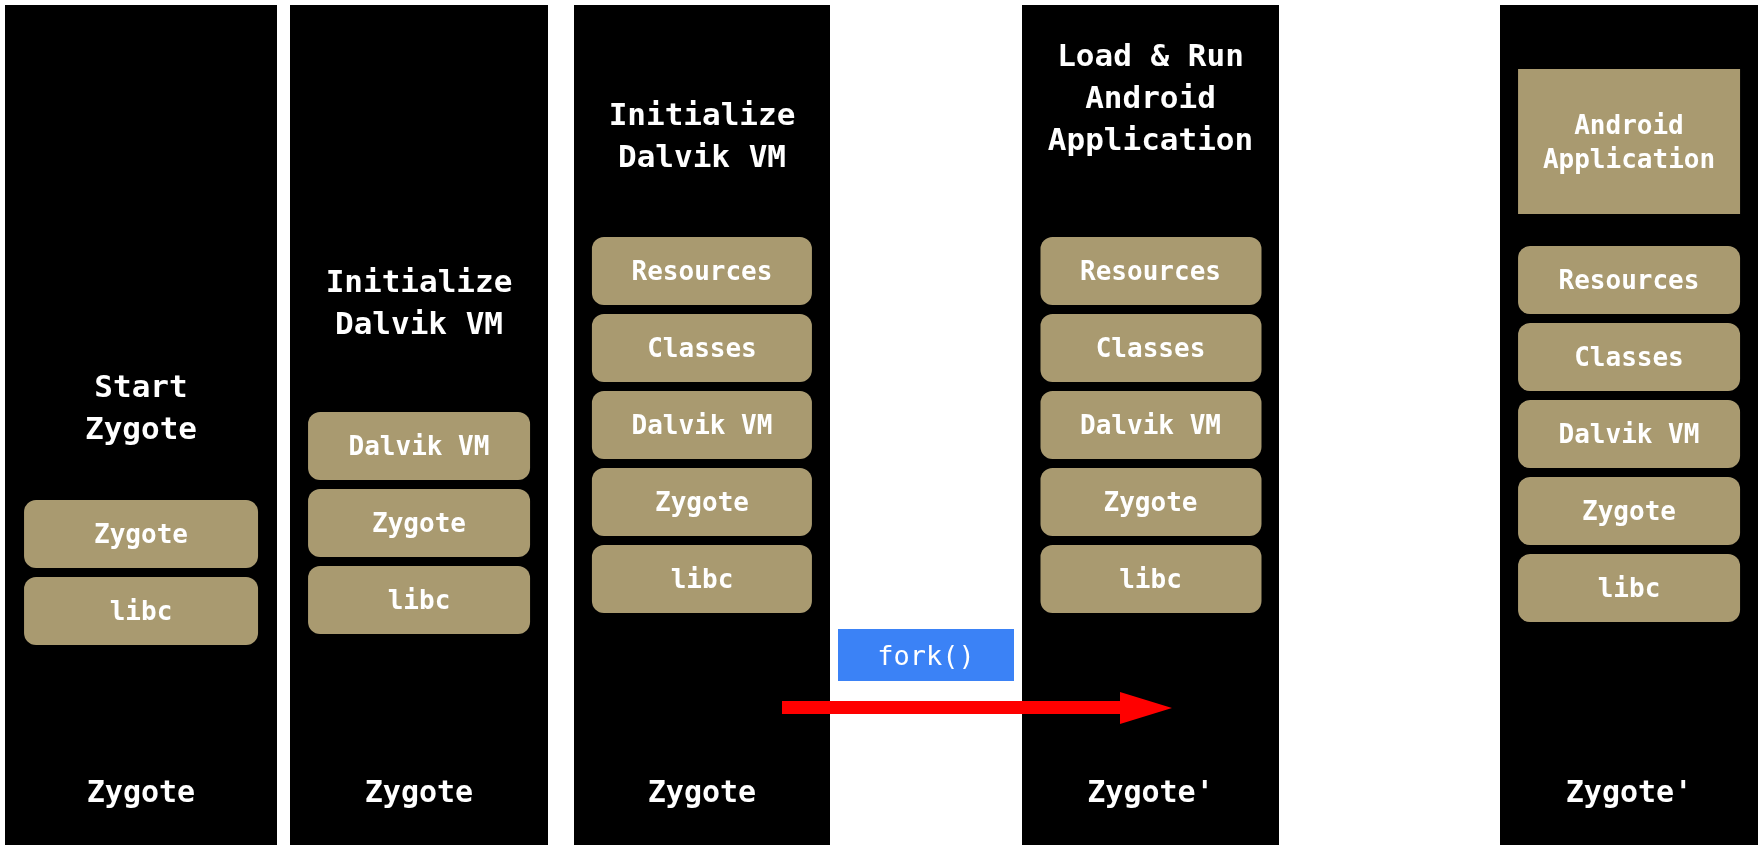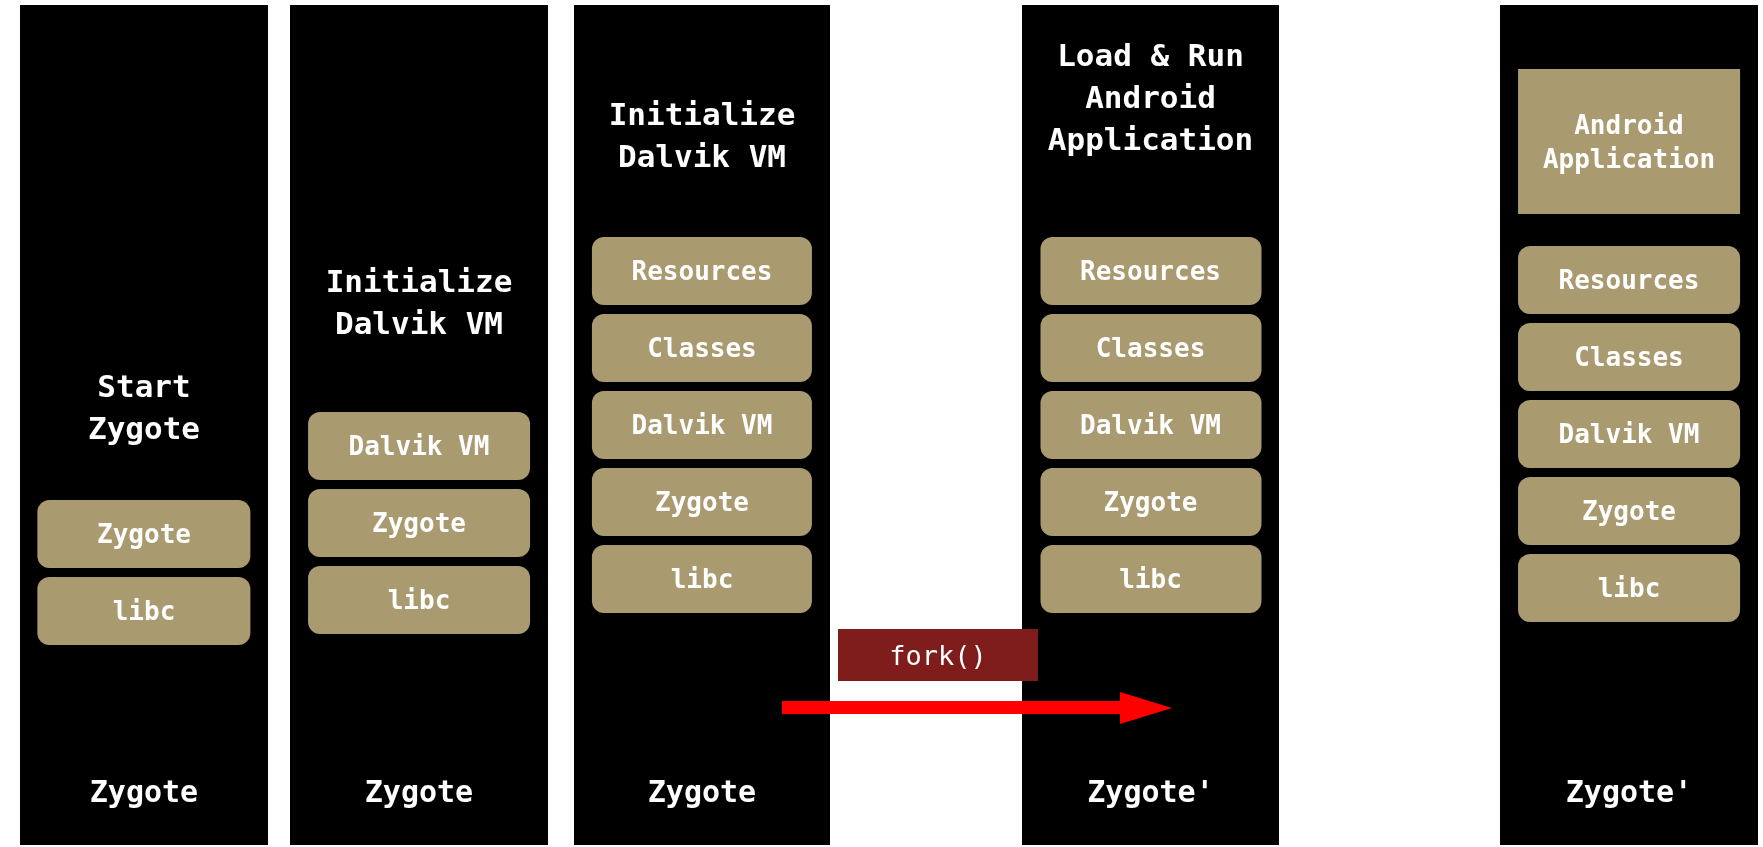--- a/index.html
+++ b/index.html
@@ -76,23 +76,23 @@
     font-family: "DejaVu Sans Mono", monospace;
     font-weight: bold;
     font-size: 30px;
   }
 
   
   #fork-label {
     position: absolute;
     left: 838px;
     top: 629px;
-    width: 200px;
+    width: 176px;
     height: 52px;
-    background: #7f1d1d;
+    background: #3b82f6;
     color: #ffffff;
     font-family: "DejaVu Sans Mono", monospace;
     font-size: 27px;
     display: flex;
     align-items: center;
     justify-content: center;
   }
   #fork-arrow {
     position: absolute;
     left: 782px;
@@ -100,21 +100,21 @@
     width: 390px;
     height: 36px;
     pointer-events: none;
   }
 </style>
 </head>
 <body>
 
 <div id="stage">
 
-  <div class="column" id="col-1" style="left:20px; width:248px;">
+  <div class="column" id="col-1" style="left:5px; width:272px;">
     <div class="col-header" style="margin-top:360px;">Start
 Zygote</div>
     <div class="stack" style="top:495px;">
       <div class="layer normal">Zygote</div>
       <div class="layer normal">libc</div>
     </div>
     <div class="col-footer">Zygote</div>
   </div>
 
   <div class="column" id="col-2" style="left:290px; width:258px;">

